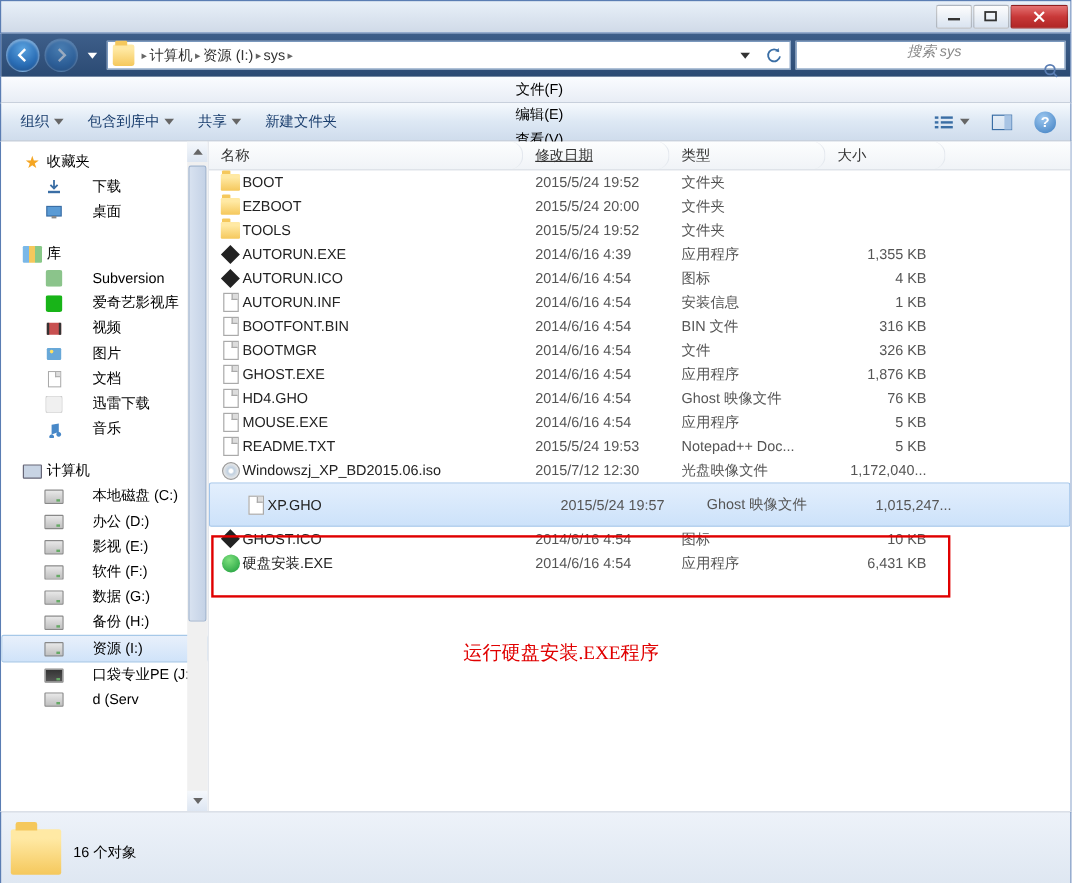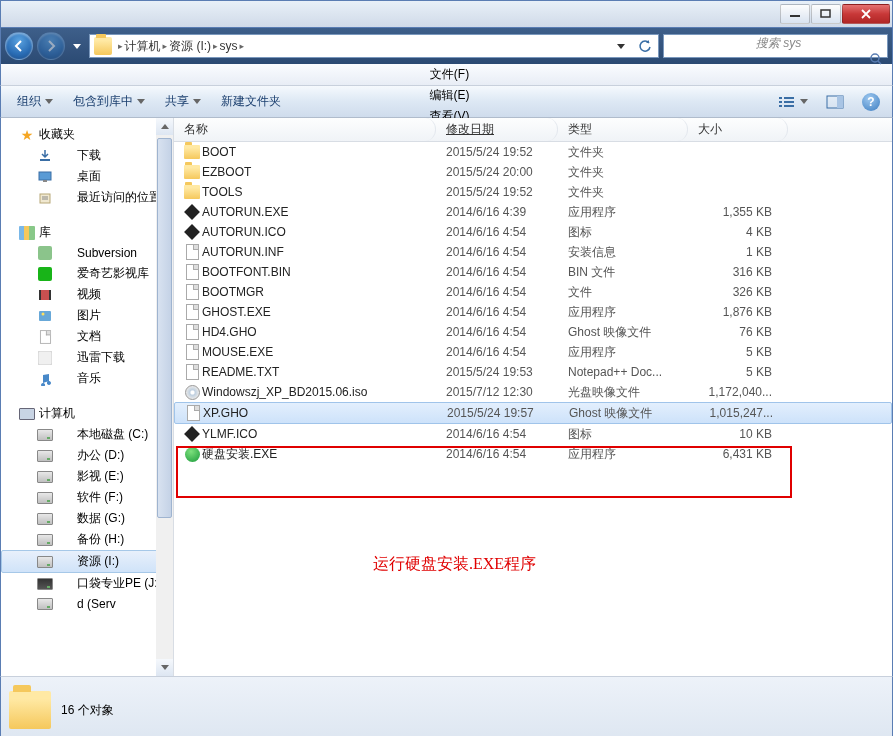--- a/index.html
+++ b/index.html
@@ -55,36 +55,36 @@
 .filelist { flex: 1; background: #fff; position: relative; overflow: hidden; }
 .columns { height: 24px; background: linear-gradient(to bottom, #fdfefe 0%, #f0f3f7 100%); border-bottom: 1px solid #d8dde4; display: flex; align-items: center; font-size: 12px; color: #333; }
 .col { padding-left: 10px; border-right: 1px solid #e4e8ee; height: 100%; display: flex; align-items: center; cursor: default; border-radius: 11px; }
 .col-name { width: 262px; }
 .col-date { width: 122px; text-decoration: underline; }
 .col-type { width: 130px; }
 .col-size { width: 100px; }
 
 .files { font-size: 12px; color: #222; }
 .filerow { display: flex; align-items: center; height: 20px; padding-left: 0; cursor: default; }
-.filerow.selected { background: linear-gradient(to bottom, #e3effd 0%, #cde2fa 100%); border: 1px solid #a0c4ea; border-radius: 2px; height: 22px; }
+.filerow.selected { background: linear-gradient(to bottom, #e3effd 0%, #cde2fa 100%); border: 1px solid #a0c4ea; border-radius: 2px; height: 37px; padding-left: 20px; }
 .cell-name { width: 262px; padding-left: 10px; display: flex; align-items: center; gap: 2px; }
 .cell-date { width: 122px; padding-left: 10px; color: #555; }
 .cell-type { width: 130px; padding-left: 10px; color: #555; }
 .cell-size { width: 100px; padding-right: 16px; text-align: right; color: #555; }
 
 .fldicon { width: 16px; height: 14px; background: linear-gradient(to bottom, #ffe9a4 20%, #f5c85c 100%); border-radius: 1px; position: relative; }
 .fldicon::before { content:""; position:absolute; top:-3px; left:1px; width:7px; height:3px; background:#f5c85c; border-radius:1px 1px 0 0;}
 .exeicon { width: 14px; height: 14px; background: #222; transform: rotate(45deg) scale(0.8); }
 .fileicon { width: 13px; height: 16px; background: #fff; border: 1px solid #aaa; position: relative; }
 .fileicon::after { content:""; position:absolute; top:0; right:0; width:4px; height:4px; background:#ddd; border-left:1px solid #aaa; border-bottom:1px solid #aaa; }
 .isoicon { width: 15px; height: 15px; border-radius: 50%; background: radial-gradient(circle,#fff 15%,#c0d0e0 30%,#e8e8e8 70%); border:1px solid #999; }
 .greenicon { width:15px; height:15px; border-radius:50%; background: radial-gradient(circle at 40% 30%, #7de07d, #1a9a3a); }
 
 .red-annotation-box { position: absolute; left: 2px; top: 328px; width: 616px; height: 52px; border: 2px solid #e00000; pointer-events: none; }
-.red-annotation-text { position: absolute; left: 199px; top: 416px; color: #e00000; font-size: 16px; font-family: "SimSun", serif; margin-top: 20px; }
+.red-annotation-text { position: absolute; left: 212px; top: 416px; color: #e00000; font-size: 16px; font-family: "SimSun", serif; }
 
 
 .statusbar { height: 68px; background: linear-gradient(to bottom, #edf2f9 0%, #dde6f1 100%); border: 1px solid #5a7db3; border-top: 1px solid #c8d0dc; display: flex; align-items: center; padding: 4px 8px; font-size: 12px; gap: 10px; }
 .statusbar .big-folder { width: 42px; height: 38px; background: linear-gradient(to bottom,#ffe9a4 20%,#f5c85c 100%); border-radius:2px; position:relative; }
 .statusbar .big-folder::before{content:"";position:absolute;top:-6px;left:4px;width:18px;height:7px;background:#f5c85c;border-radius:2px 2px 0 0;}
 
 .icon-sm { width:16px; height:16px; display:inline-flex; align-items:center; justify-content:center; flex-shrink:0; }
 .star { color:#f5a623; font-size:14px; }
 .driveicon { width:16px; height:12px; background:linear-gradient(#e8e8e8,#c0c0c0); border:1px solid #888; border-radius:1px; position:relative; }
 .driveicon::after{content:"";position:absolute;bottom:1px;right:2px;width:3px;height:2px;background:#6a6;}
@@ -227,29 +227,20 @@
         </div>
       <div class="sb-item">
           <span class="icon-sm">
             <svg width="14" height="12" viewBox="0 0 14 12">
               <rect x="1" y="1" width="12" height="8" fill="#5a9bd5" stroke="#3a6ea5"></rect>
               <rect x="5" y="9" width="4" height="2" fill="#888"></rect>
             </svg>
           </span>
           <span>桌面</span>
         </div>
-      <div class="sb-item">
-          <span class="icon-sm">
-            <svg width="14" height="14" viewBox="0 0 14 14">
-              <rect x="2" y="3" width="10" height="9" fill="#f0e8d0" stroke="#b8a878"></rect>
-              <path d="M4 6 h6 M4 8 h6" stroke="#888"></path>
-            </svg>
-          </span>
-          <span>最近访问的位置</span>
-        </div>
     </div>
 
     <div class="sb-group">
       <div class="sb-header">
           <span class="libicon"></span>
           <span>库</span>
         </div>
       <div class="sb-item">
           <span class="icon-sm">
             <svg width="14" height="14">
@@ -523,21 +514,21 @@
           </div>
           <div class="cell-date">2015/5/24 19:57</div>
           <div class="cell-type">Ghost 映像文件</div>
           <div class="cell-size">1,015,247...</div>
         </div>
         <div class="filerow">
           <div class="cell-name">
             <span class="icon-sm">
               <div class="exeicon"></div>
             </span>
-            <span>YLMF.ICO</span>
+            <span>GHOST.ICO</span>
           </div>
           <div class="cell-date">2014/6/16 4:54</div>
           <div class="cell-type">图标</div>
           <div class="cell-size">10 KB</div>
         </div>
         <div class="filerow">
           <div class="cell-name">
             <span class="icon-sm">
               <div class="greenicon"></div>
             </span>

